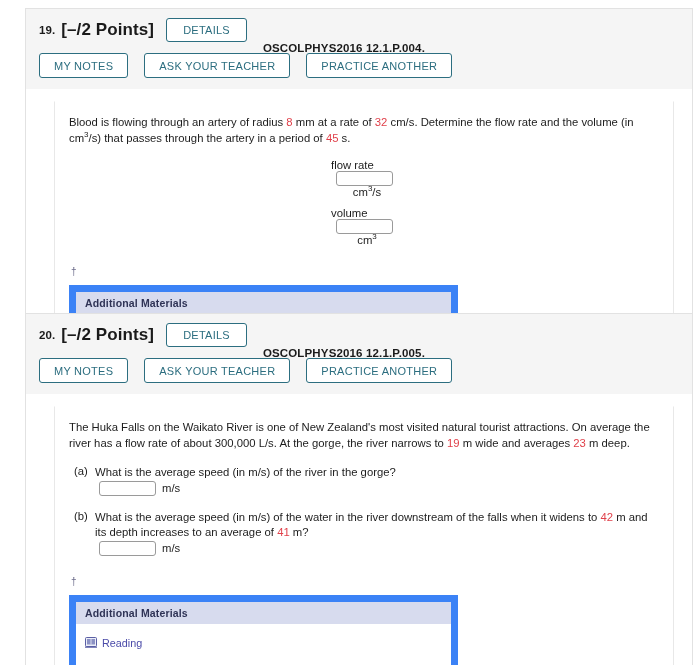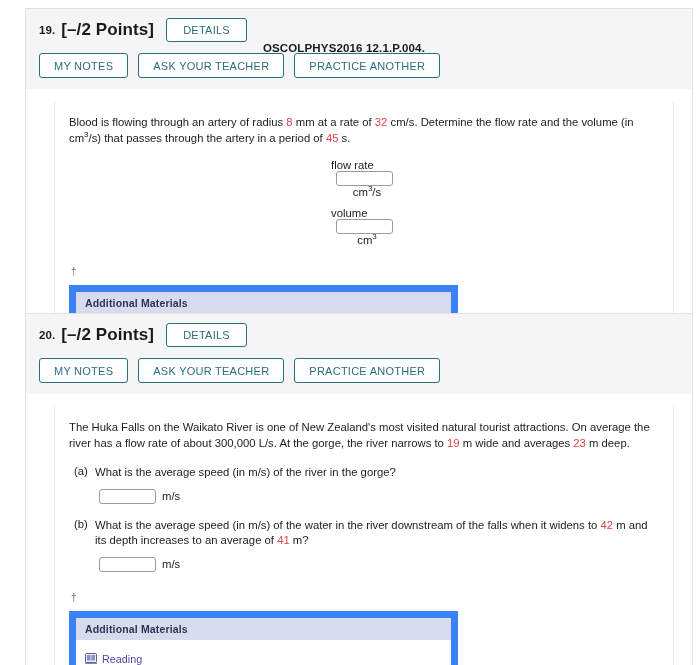--- a/index.html
+++ b/index.html
@@ -88,21 +88,21 @@
     font-weight: bold;
     font-size: 11.5px;
     color: #1a1a1a;
     margin-left: 16px;
     letter-spacing: 0.15px;
     margin-top: 36px;
   }
 
   .q-buttons-row {
     display: flex;
-    gap: 10px;
+    gap: 16px;
     padding: 12px 0 0 13px;
   }
   .q-buttons-row .btn {
     height: 25px;
     padding: 0 14px;
   }
 
   
   .q-body {
     padding: 12px 18px 18px 28px;
@@ -176,21 +176,20 @@
   }
   .part-content {
     flex: 1;
   }
   .part-q {
     font-size: 11.3px;
     line-height: 15.5px;
     color: #1c1c1c;
   }
   .part-answer {
-    margin-top: 8px;
     display: flex;
     align-items: center;
     padding-left: 4px;
   }
 
   
   .dagger {
     margin-top: 20px;
     font-size: 10px;
     color: #6b6b8a;
@@ -300,20 +299,21 @@
     </div>
   </div>
 
   <div class="question-card" id="q20-card">
 
     <div class="q-header">
       <div class="q-header-row">
         <span class="q-number">20.</span>
         <span class="q-points">[–/2 Points]</span>
         <button class="btn btn-details">DETAILS</button>
+        <span class="q-label-code">OSCOLPHYS2016 12.1.P.005.</span>
       </div>
       <div class="q-buttons-row">
         <button class="btn">MY NOTES</button>
         <button class="btn">ASK YOUR TEACHER</button>
         <button class="btn">PRACTICE ANOTHER</button>
       </div>
     </div>
 
     <div class="q-body">
       <div class="inner-panel">

